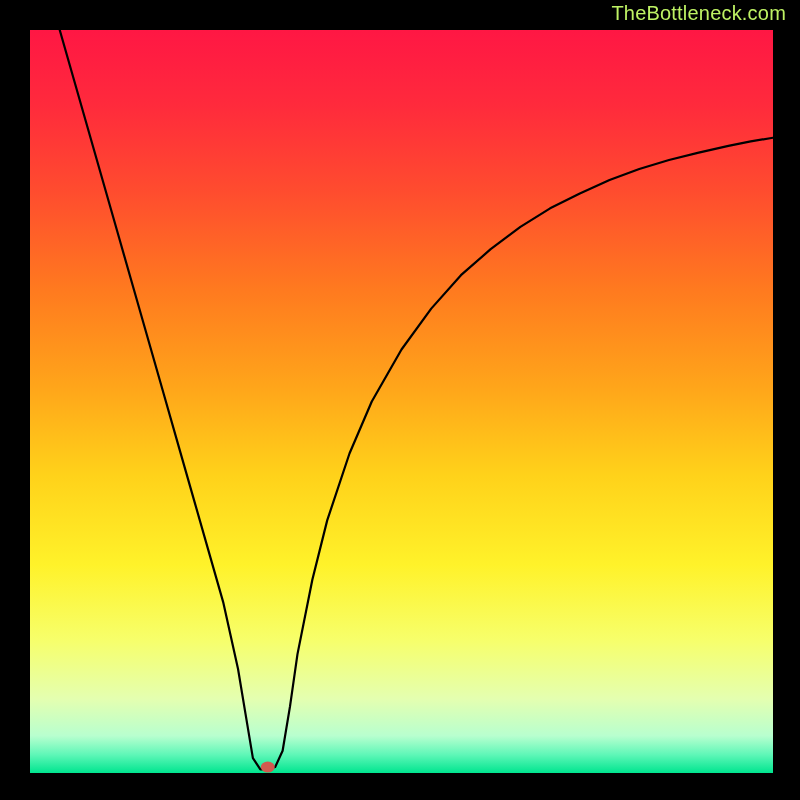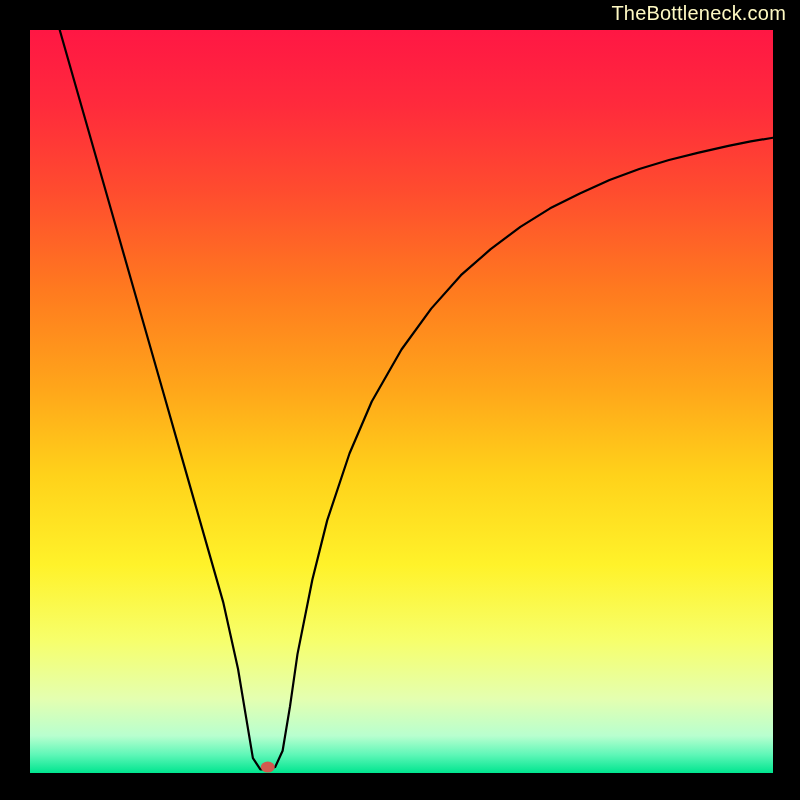--- a/index.html
+++ b/index.html
@@ -13,21 +13,21 @@
   }
   .stage {
     position: relative;
     width: 800px;
     height: 800px;
   }
   .watermark {
     position: absolute;
     top: 2px;
     right: 14px;
-    color: #fef9c3;
+    color: #bef264;
     font-size: 20px;
     font-weight: 500;
     letter-spacing: 0.2px;
     user-select: none;
   }
   svg {
     position: absolute;
     top: 0;
     left: 0;
   }

